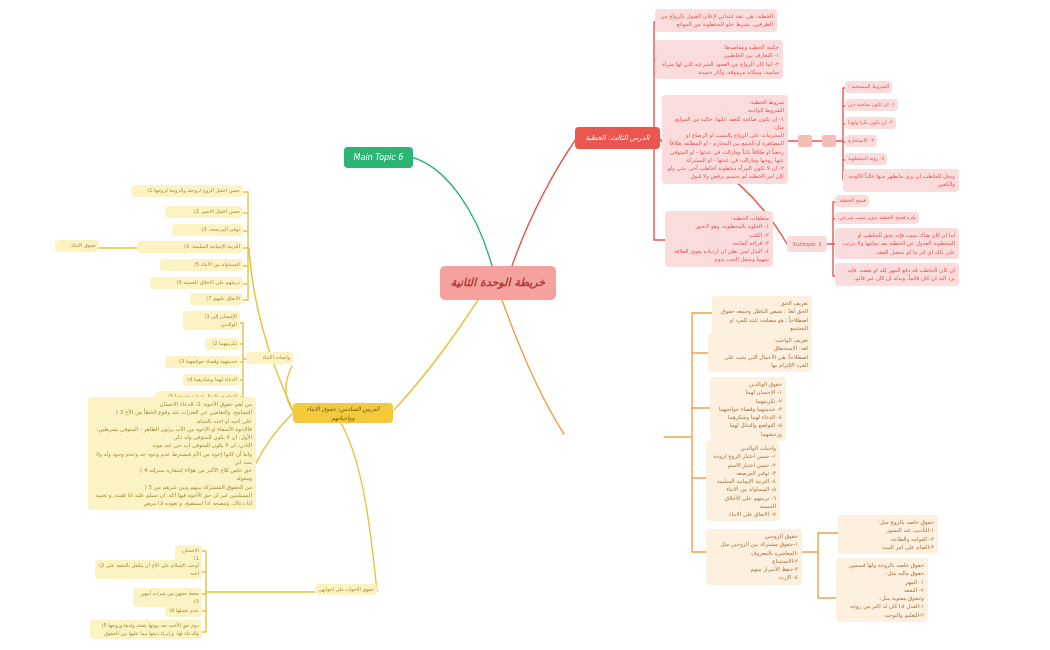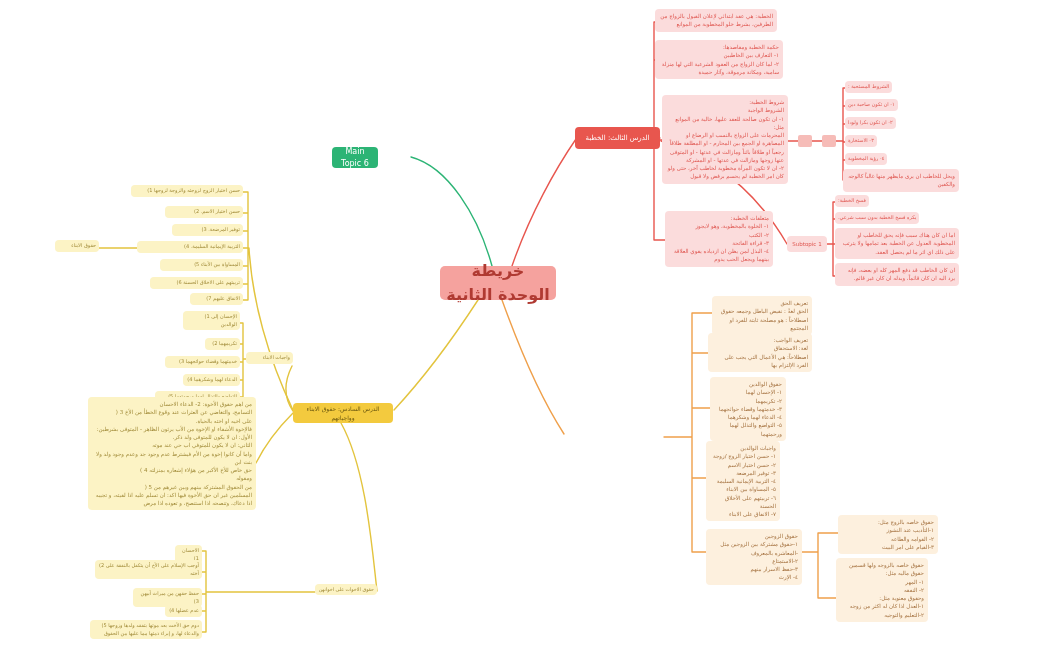--- a/index.html
+++ b/index.html
@@ -6,22 +6,22 @@
   #canvas{position:relative;width:1050px;height:650px;background:#ffffff;overflow:hidden;
           font-family:"DejaVu Sans","Liberation Sans",sans-serif;}
   svg.links{position:absolute;left:0;top:0;z-index:0;}
   svg.links path{fill:none;stroke-width:1.4;stroke-linecap:round;}
   .node{position:absolute;box-sizing:border-box;z-index:2;border-radius:4px;
         padding:3px 4px;font-size:5.5px;line-height:1.5;white-space:pre-line;}
   .rtl{direction:rtl;text-align:right;}
   .pink{background:#fbdcdc;color:#df5650;}
   .cream{background:#fdf0de;color:#a4713f;}
   .payellow{background:#fcf3c5;color:#a18b39;}
-  .ctr{display:flex;align-items:center;justify-content:center;text-align:center;white-space:pre-line;}
-  .central{background:#f5a29e;color:#b03a32;font-size:16px;font-weight:bold;border-radius:5px;}
+  .ctr{display:flex;align-items:center;justify-content:center;text-align:center;white-space:pre-line;font-style:italic;}
+  .central{background:#f5a29e;color:#b03a32;font-size:11px;font-weight:bold;border-radius:5px;}
   .solid-green{background:#2cb475;color:#ffffff;font-size:8px;}
   .solid-red{background:#e8564e;color:#ffffff;font-size:7px;}
   .solid-orange{background:#f0944d;color:#7c2d12;font-size:6.5px;}
   .solid-gold{background:#f3ca3e;color:#6e5a10;font-size:6px;}
   .tinylabel{font-size:5px;padding:2px 3px;}
   .sq{background:#f6bcb8;border-radius:2px;}
 </style>
 </head>
 <body>
 
@@ -45,21 +45,21 @@
     <path stroke="#e3c43e" d="M478,300 C452,340 420,382 394,410"></path>
     <path stroke="#e3c43e" d="M293,410 C268,358 252,300 249,248 M248,192 L248,300 M248,192 L243,192 M248,213 L243,213 M248,231 L243,231 M248,248 L243,248 M248,266 L243,266 M248,284 L243,284 M248,300 L243,300"></path>
     <path stroke="#e3c43e" d="M99,248 L137,248"></path>
     <path stroke="#e3c43e" d="M293,411 C284,398 284,382 292,366 M246,359 L243,359 M243,323 L243,397 M243,323 L240,323 M243,344 L240,344 M243,362 L240,362 M243,380 L240,380 M243,397 L240,397"></path>
     <path stroke="#e3c43e" d="M293,413 C276,430 264,447 256,463"></path>
     <path stroke="#e3c43e" d="M341,423 C366,468 372,548 377,591"></path>
     <path stroke="#e3c43e" d="M315,592 L206,592 M206,551 L206,632 M206,551 L202,551 M206,572 L202,572 M206,594 L202,594 M206,611 L202,611 M206,632 L202,632"></path>
   </svg>
 
   <div class="node central ctr" style="left:440px;top:266px;width:116px;height:34px;">خريطة الوحدة الثانية</div>
-  <div class="node solid-green ctr" style="left:332px;top:147px;width:46px;height:21px;">Main Topic 6</div>
+  <div class="node solid-green ctr" style="left:344px;top:147px;width:69px;height:21px;">Main Topic 6</div>
 
   <div class="node solid-red ctr" style="left:575px;top:127px;width:85px;height:22px;">الدرس الثالث: الخطبة</div>
   <div class="node pink rtl" style="left:655px;top:9px;width:122px;">الخطبة: هي عقد ابتدائي لإعلان القبول بالزواج من الطرفين، بشرط خلو المخطوبة من الموانع</div>
   <div class="node pink rtl" style="left:655px;top:40px;width:128px;">حكمة الخطبة ومقاصدها:
 ١- التعارف بين الخاطبين
 ٢- لما كان الزواج من العقود الشرعية التي لها منزلة سامية، ومكانة مرموقة، وآثار حميدة</div>
   <div class="node pink rtl" style="left:662px;top:95px;width:126px;">شروط الخطبة:
 الشروط الواجبة
 ١- ان تكون صالحة للعقد عليها، خالية من الموانع مثل:
 المحرمات على الزواج بالنسب او الرضاع او المصاهرة او الجمع بين المحارم - او المطلقة طلاقاً رجعياً او طلاقاً بائناً ومازالت في عدتها - او المتوفى عنها زوجها ومازالت في عدتها - او المشركة

